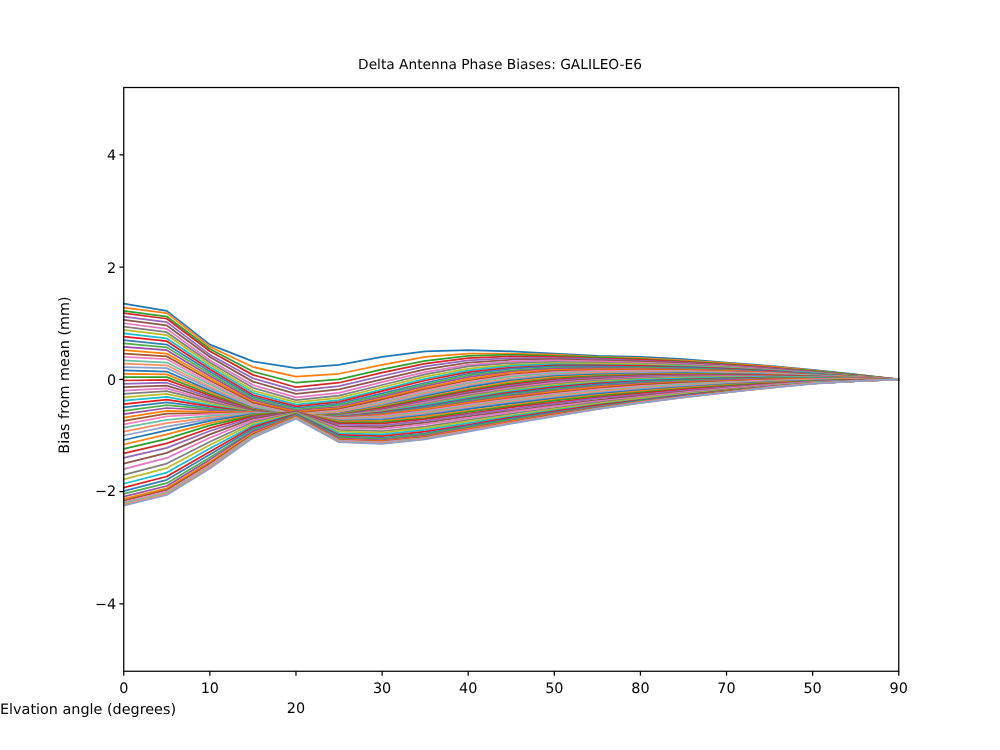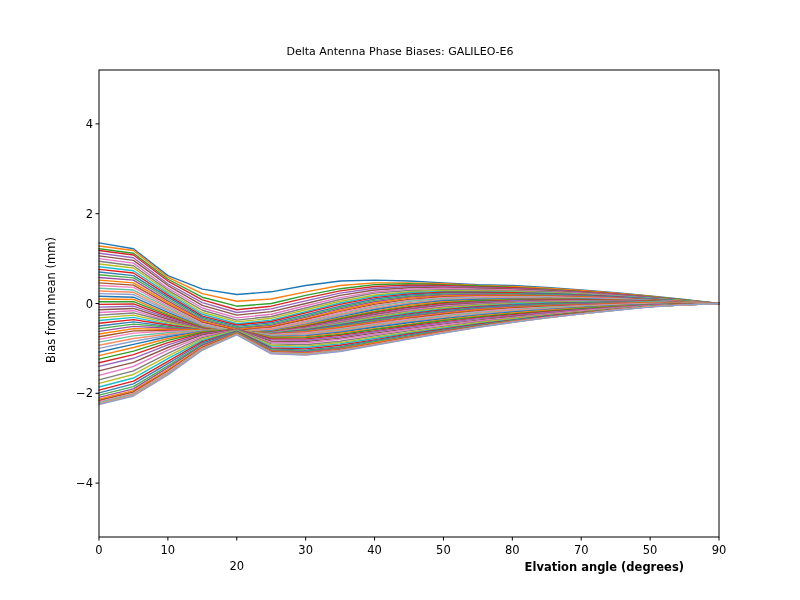--- a/index.html
+++ b/index.html
@@ -36,23 +36,22 @@
     left: 0; top: 42px;
     width: 800px;
     text-align: center;
     font-size: 11px;
     line-height: 20px;
   }
   #xlabel {
     position: absolute;
     left: 0; top: 560px;
     width: 684px;
-    text-align: right;
-    font-size: 11.5px;
-    font-weight: bold;
+    text-align: left;
+    font-size: 11.5px;
   }
   #ylabel {
     position: absolute;
     left: 0px;
     top: 0px;
     width: 600px;
     height: 18px;
     text-align: center;
     font-size: 11.5px;
     transform-origin: 0 0;

